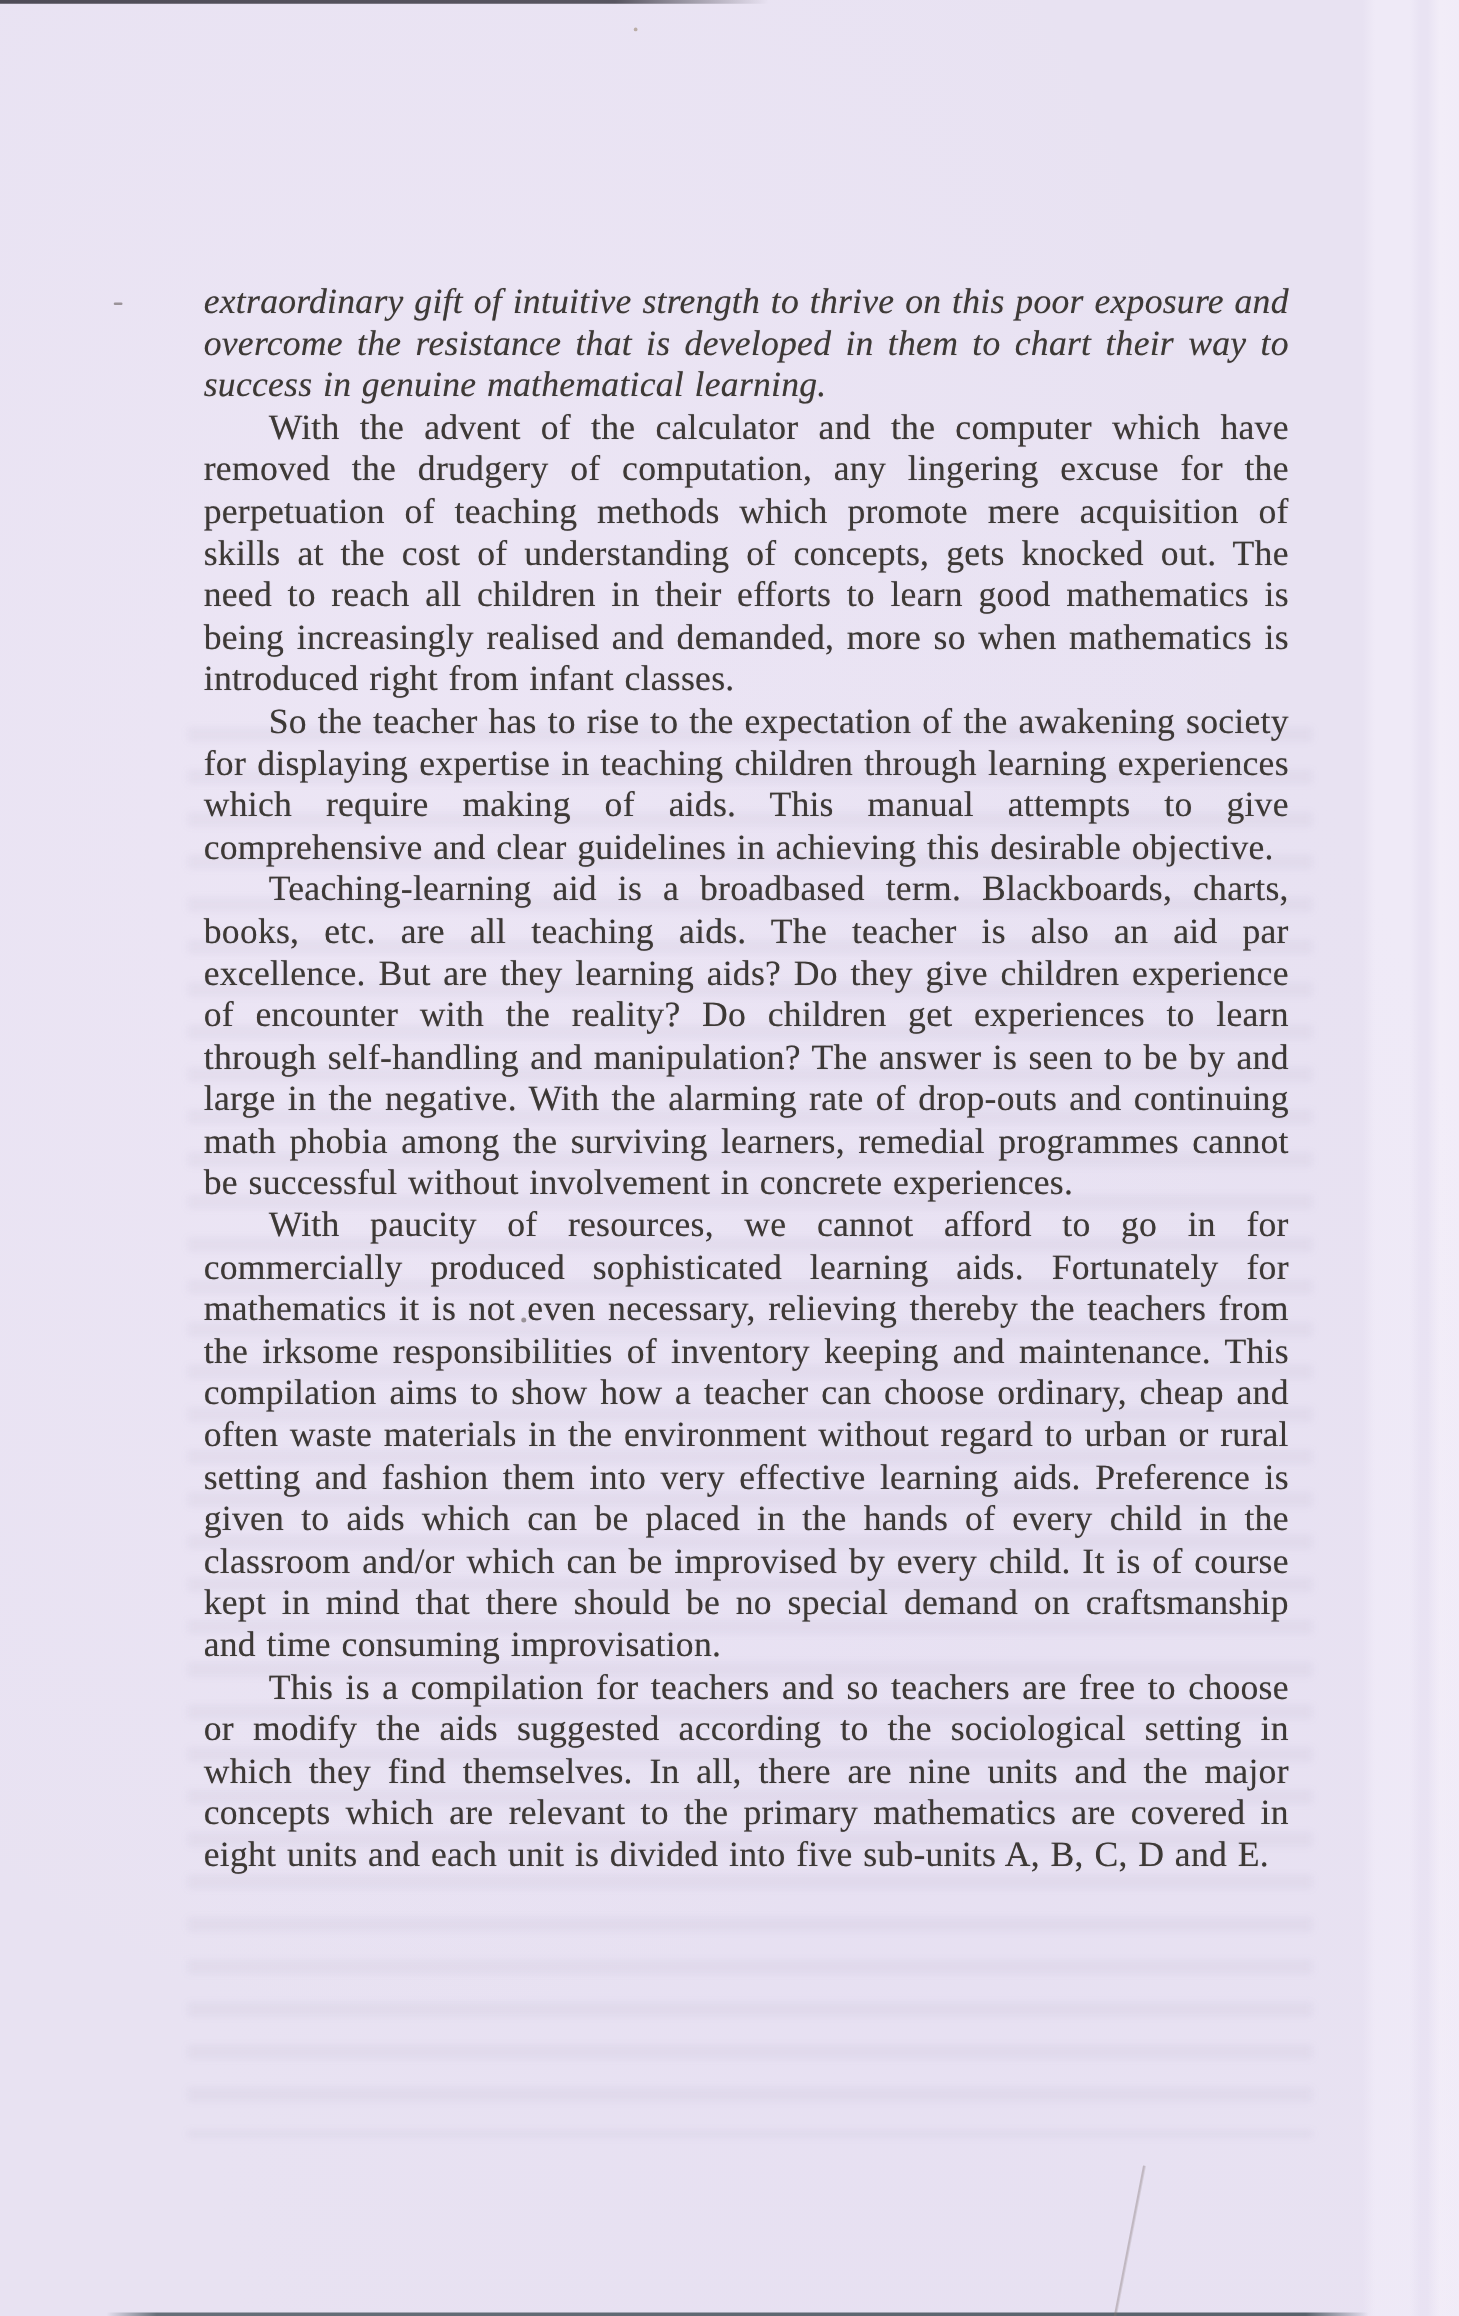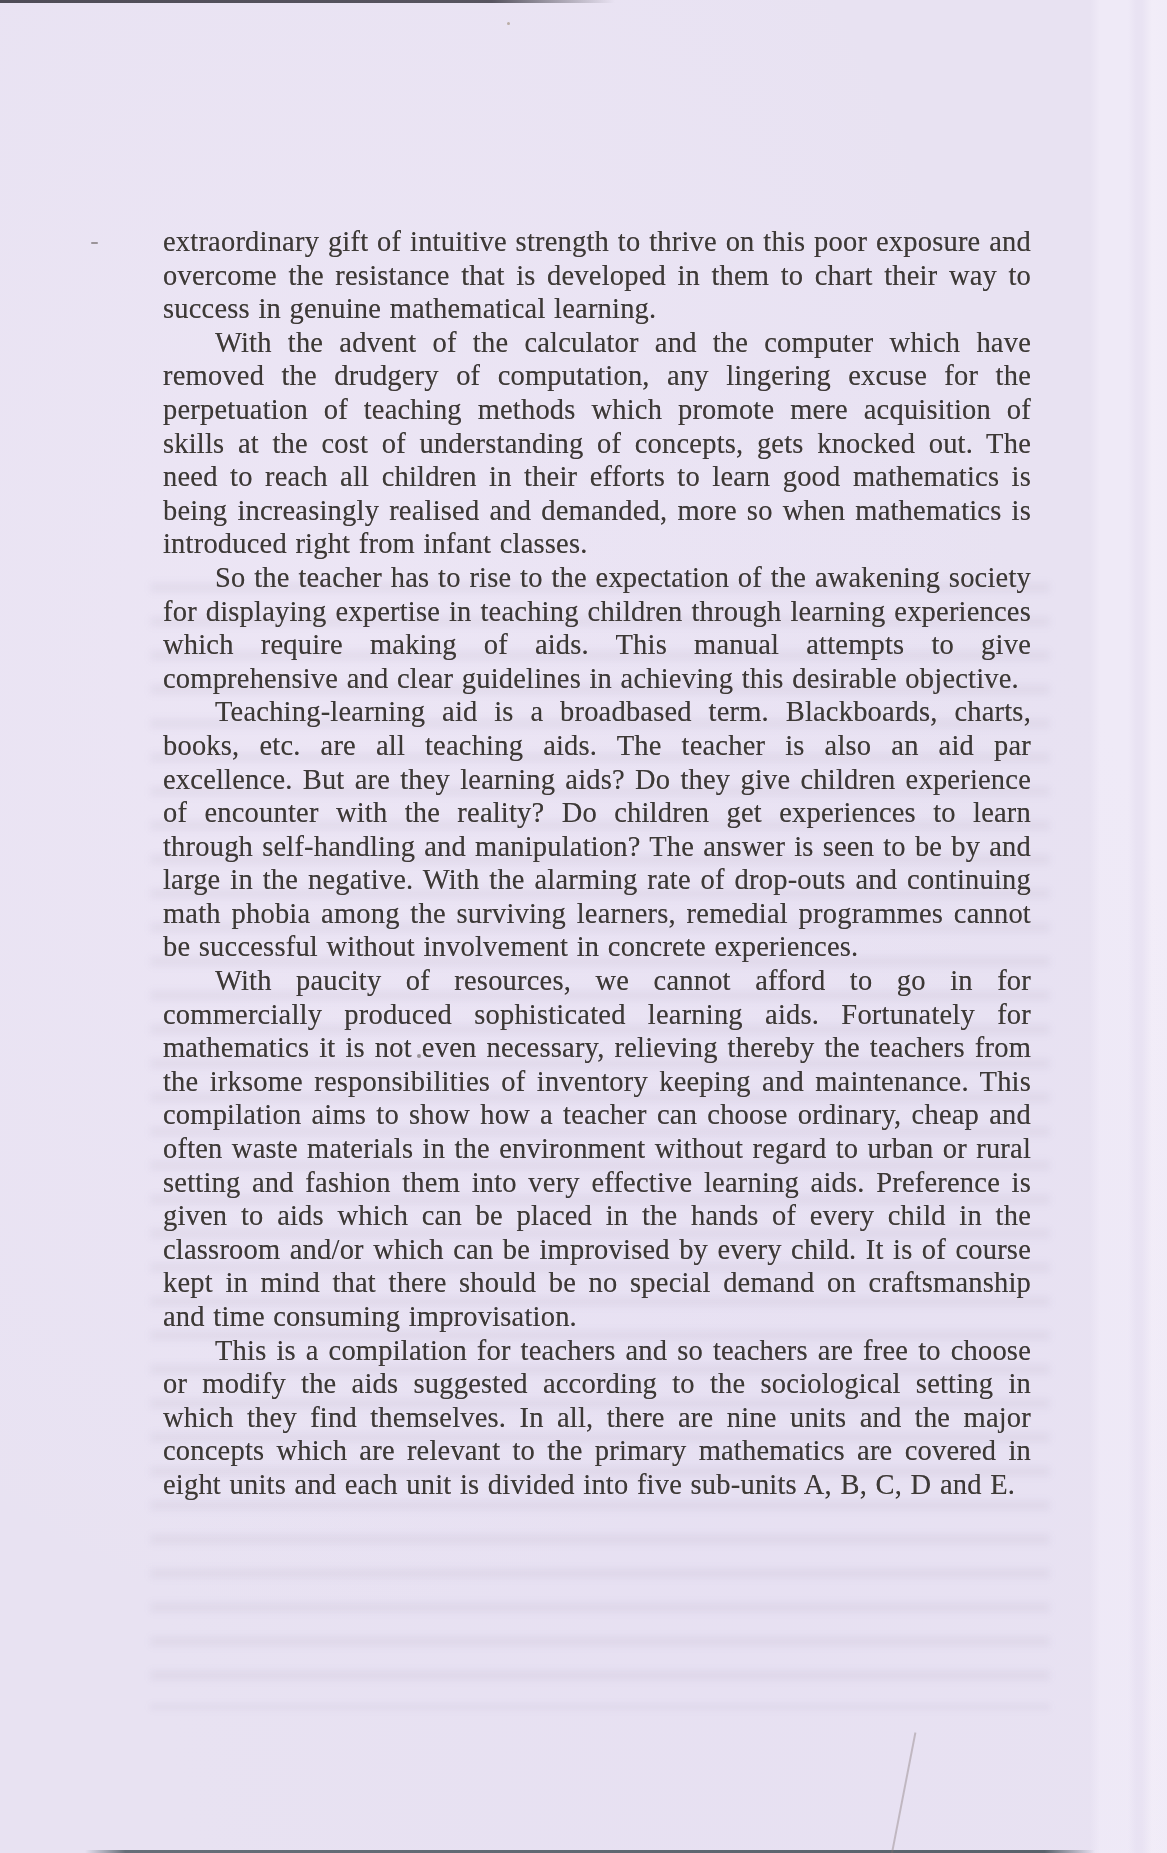--- a/index.html
+++ b/index.html
@@ -57,20 +57,21 @@
     letter-spacing: 0.2px;
     word-spacing: 1.2px;
     text-shadow: 0 0 0.6px rgba(61,57,54,0.55);
   }
   .text-column p {
     margin: 0;
     text-indent: 52px;
   }
   .text-column p.continuation {
     text-indent: 0;
+    font-style: italic;
   }
   
   .top-edge-line {
     position: absolute;
     top: 0;
     left: 0;
     width: 615px;
     height: 3px;
     background: linear-gradient(90deg, rgba(62,60,70,0.9) 0%, rgba(62,60,70,0.85) 80%, rgba(62,60,70,0) 100%);
   }

